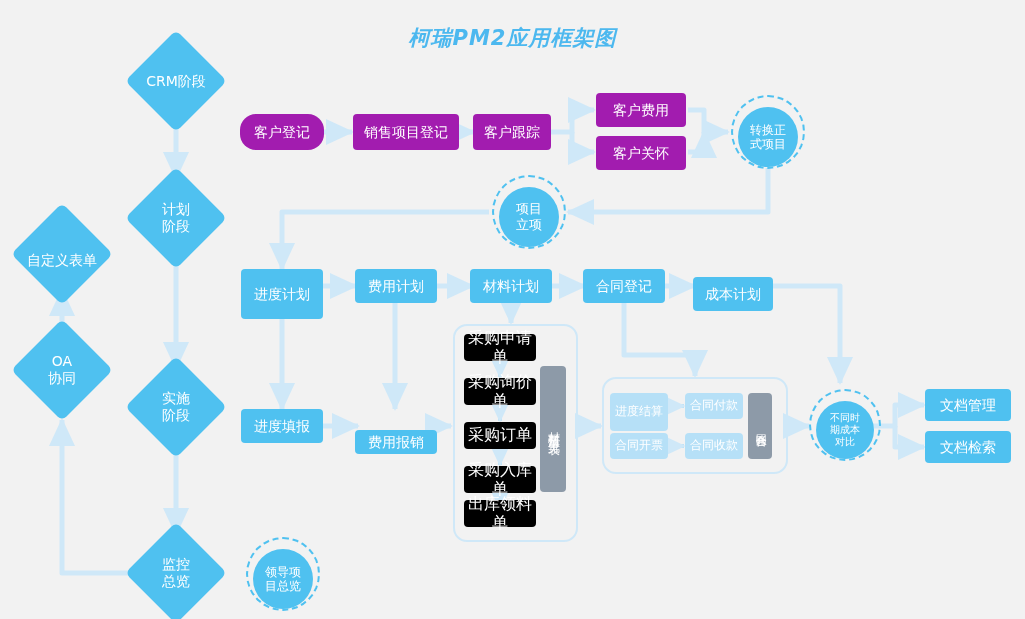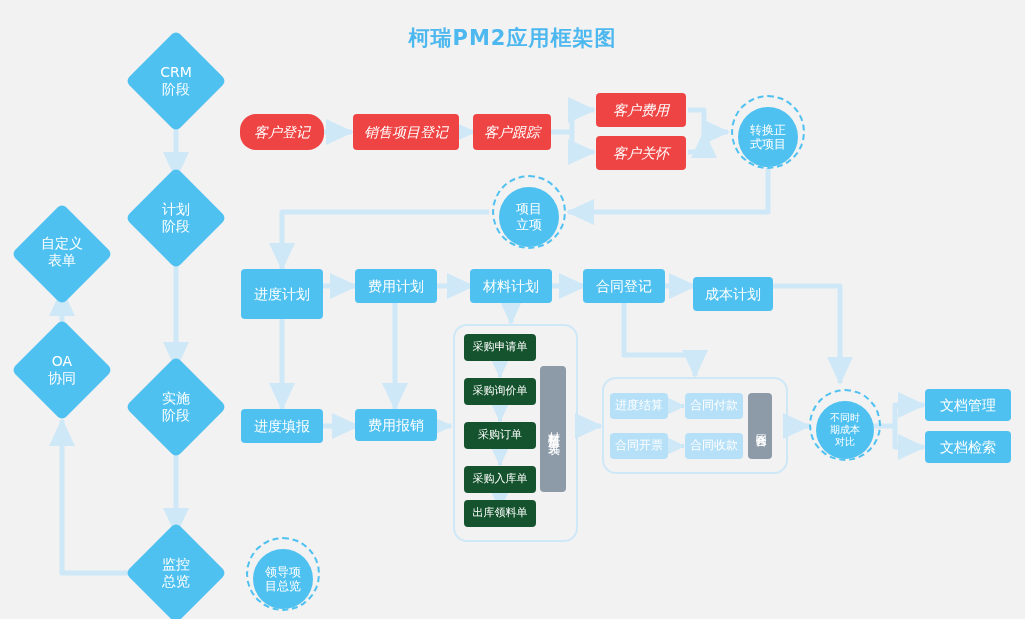--- a/index.html
+++ b/index.html
@@ -8,33 +8,33 @@
     background:#f2f2f2;
     font-family:"DejaVu Sans","Liberation Sans",sans-serif;
     overflow:hidden;
     position:relative;
   }
   #stage{position:absolute;left:0;top:0;width:1025px;height:619px;}
   svg.links{position:absolute;left:0;top:0;width:1025px;height:619px;}
 
   .title{
     position:absolute;left:0;top:24px;width:1025px;text-align:center;
-    color:#4cb8ef;font-size:21px;font-weight:bold;letter-spacing:1px;
+    color:#4cb8ef;font-size:21px;font-weight:bold;letter-spacing:1px;font-style:italic;
   }
 
   
   .node{
     position:absolute;box-sizing:border-box;
     display:flex;align-items:center;justify-content:center;
     color:#fff;text-align:center;border-radius:4px;
     line-height:1.15;
   }
-  .box-mid{background:#ef4444;font-size:14px;font-style:italic;}       
+  .box-mid{background:#a21caf;font-size:14px;}       
   .box-strong{background:#4fc1f0;font-size:14px;}    
-  .box-pale{background:#14532d;font-size:11px;}      
+  .box-pale{background:#000000;font-size:16px;}      
   .box-pale2{background:#b6e0f7;font-size:12px;}     
   .box-gray{background:#8d9aa8;font-size:12px;border-radius:4px;
             writing-mode:vertical-rl;text-orientation:upright;letter-spacing:2px;}
 
   
   .diamond{
     position:absolute;background:#4fc1f0;border-radius:6px;
     transform:rotate(45deg);
   }
   .diamond-label{
@@ -128,21 +128,21 @@
 
     <g fill="none" stroke="#bfe2f6" stroke-width="4" marker-end="url(#ah)">
       <path d="M667,406 L684,406"></path>
       <path d="M667,446 L684,446"></path>
     </g>
   </svg>
 
   <div class="title">柯瑞PM2应用框架图</div>
 
   <div class="diamond" style="left:140px;top:45px;width:72px;height:72px;"></div>
-  <div class="diamond-label" style="left:140px;top:45px;width:72px;height:72px;flex-direction:column;">
+  <div class="diamond-label" style="left:140px;top:45px;width:72px;height:72px;flex-direction:row;">
     <span>CRM</span>
     <span>阶段</span>
   </div>
 
   <div class="diamond" style="left:140px;top:182px;width:72px;height:72px;"></div>
   <div class="diamond-label" style="left:140px;top:182px;width:72px;height:72px;flex-direction:column;">
     <span>计划</span>
     <span>阶段</span>
   </div>
 
@@ -152,21 +152,21 @@
     <span>阶段</span>
   </div>
 
   <div class="diamond" style="left:140px;top:537px;width:72px;height:72px;"></div>
   <div class="diamond-label" style="left:140px;top:537px;width:72px;height:72px;flex-direction:column;">
     <span>监控</span>
     <span>总览</span>
   </div>
 
   <div class="diamond" style="left:26px;top:218px;width:72px;height:72px;"></div>
-  <div class="diamond-label" style="left:26px;top:216px;width:72px;height:72px;flex-direction:column;">
+  <div class="diamond-label" style="left:26px;top:224px;width:72px;height:72px;flex-direction:row;">
     <span>自定义</span>
     <span>表单</span>
   </div>
 
   <div class="diamond" style="left:26px;top:334px;width:72px;height:72px;"></div>
   <div class="diamond-label" style="left:26px;top:334px;width:72px;height:72px;flex-direction:column;">
     <span>OA</span>
     <span>协同</span>
   </div>
 
@@ -191,35 +191,35 @@
     </div>
   </div>
 
   <div class="node box-strong" style="left:241px;top:269px;width:82px;height:50px;">进度计划</div>
   <div class="node box-strong" style="left:355px;top:269px;width:82px;height:34px;">费用计划</div>
   <div class="node box-strong" style="left:470px;top:269px;width:82px;height:34px;">材料计划</div>
   <div class="node box-strong" style="left:583px;top:269px;width:82px;height:34px;">合同登记</div>
   <div class="node box-strong" style="left:693px;top:277px;width:80px;height:34px;">成本计划</div>
 
   <div class="node box-strong" style="left:241px;top:409px;width:82px;height:34px;">进度填报</div>
-  <div class="node box-strong" style="left:355px;top:409px;width:82px;height:32px;">费用报销</div>
+  <div class="node box-strong" style="left:355px;top:430px;width:82px;height:24px;">费用报销</div>
 
   <div class="container-box" style="left:453px;top:324px;width:125px;height:218px;"></div>
 
   <div class="node box-pale" style="left:464px;top:334px;width:72px;height:27px;">采购申请单</div>
   <div class="node box-pale" style="left:464px;top:378px;width:72px;height:27px;">采购询价单</div>
   <div class="node box-pale" style="left:464px;top:422px;width:72px;height:27px;">采购订单</div>
   <div class="node box-pale" style="left:464px;top:466px;width:72px;height:27px;">采购入库单</div>
   <div class="node box-pale" style="left:464px;top:500px;width:72px;height:27px;">出库领料单</div>
 
   <div class="node box-gray" style="left:540px;top:366px;width:26px;height:126px;">材料清单一览表</div>
 
   <div class="container-box" style="left:602px;top:377px;width:186px;height:97px;"></div>
 
-  <div class="node box-pale2" style="left:610px;top:393px;width:58px;height:26px;">进度结算</div>
+  <div class="node box-pale2" style="left:610px;top:393px;width:58px;height:38px;">进度结算</div>
   <div class="node box-pale2" style="left:685px;top:393px;width:58px;height:26px;">合同付款</div>
   <div class="node box-pale2" style="left:610px;top:433px;width:58px;height:26px;">合同开票</div>
   <div class="node box-pale2" style="left:685px;top:433px;width:58px;height:26px;">合同收款</div>
 
   <div class="node box-gray" style="left:748px;top:393px;width:24px;height:66px;font-size:11px;letter-spacing:0px;">合同台账</div>
 
   <div class="dcircle" style="left:809px;top:389px;width:72px;height:72px;">
     <div class="inner" style="width:58px;height:58px;flex-direction:column;font-size:10px;">
       <span>不同时</span>
       <span>期成本</span>

